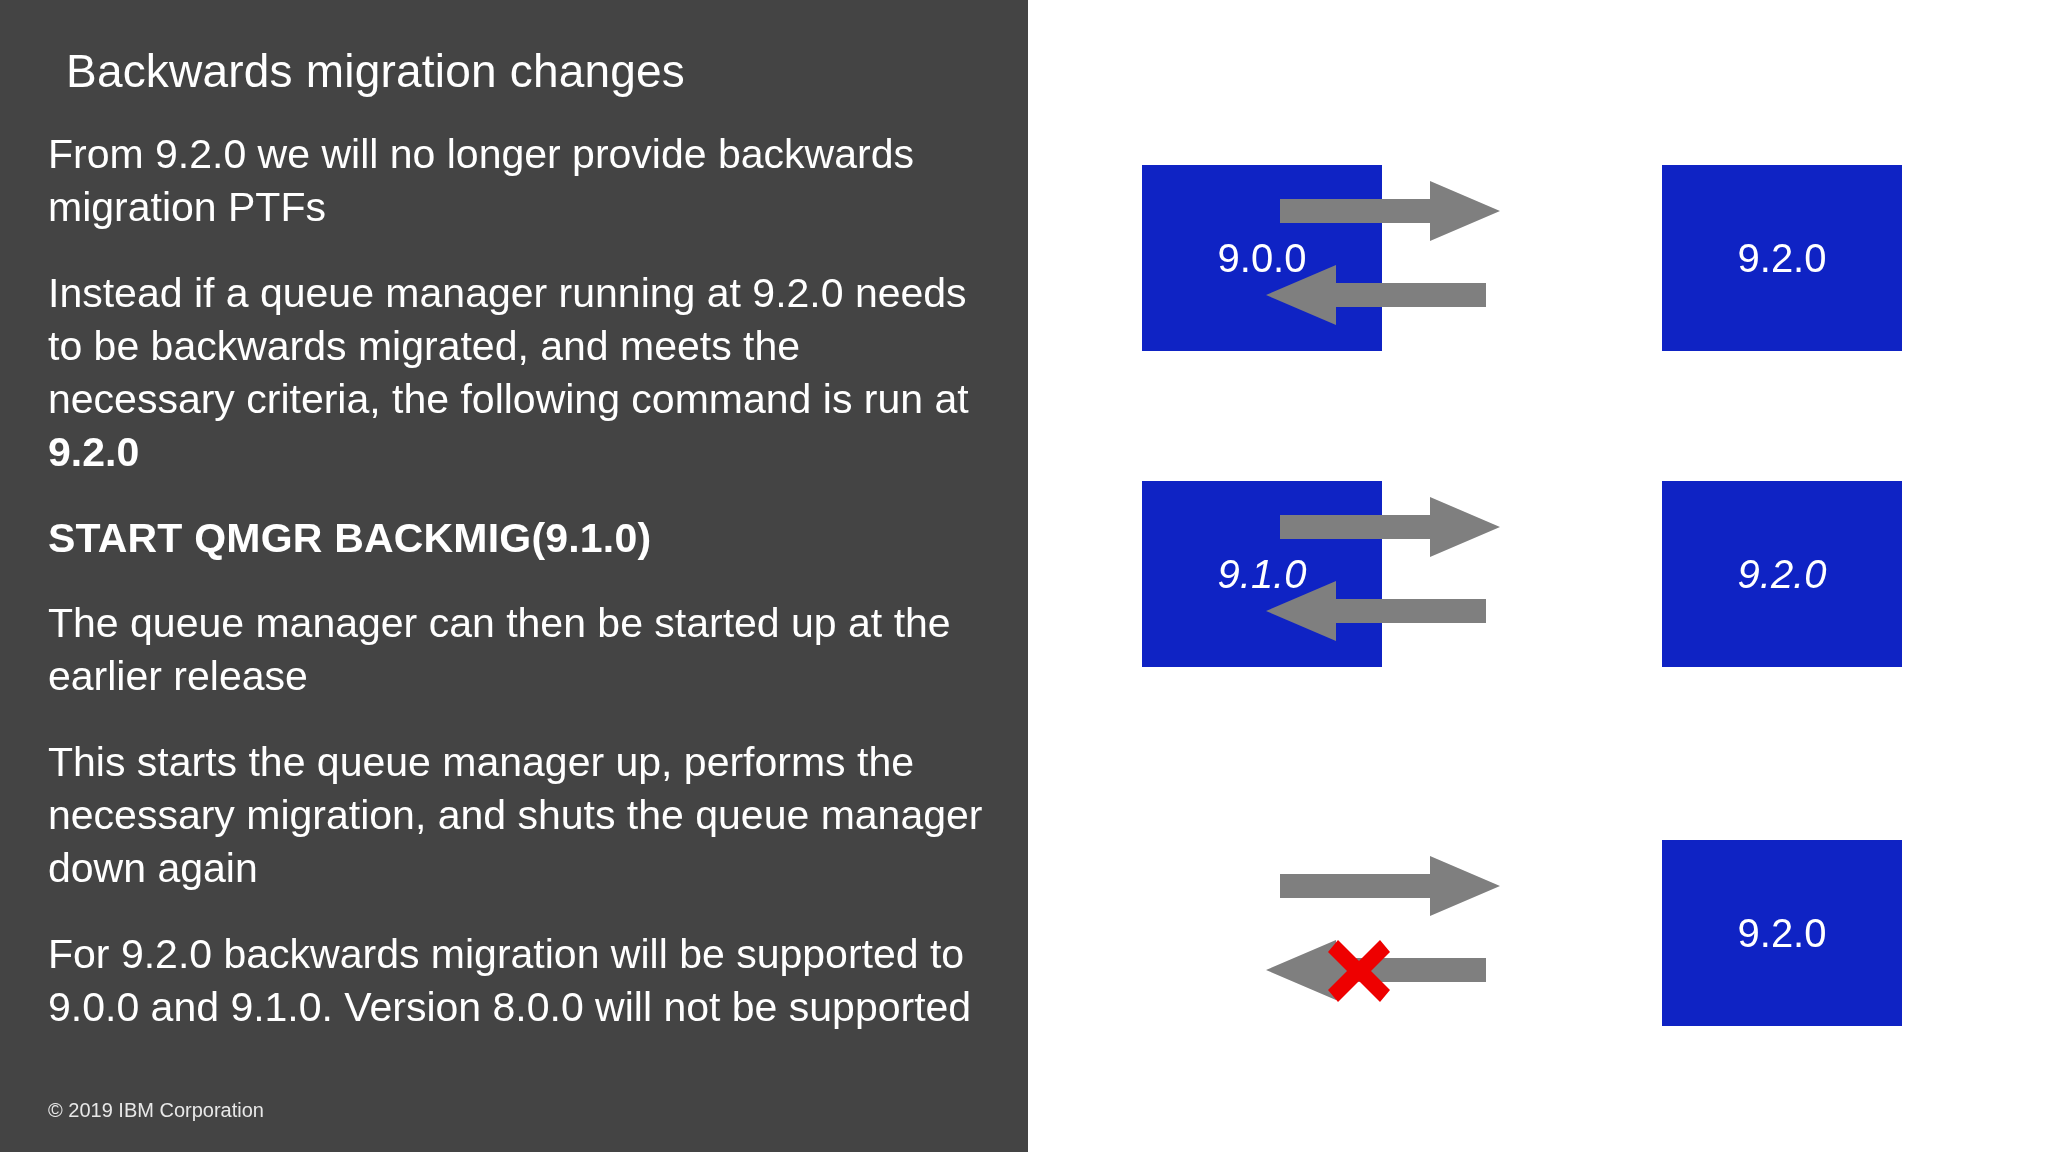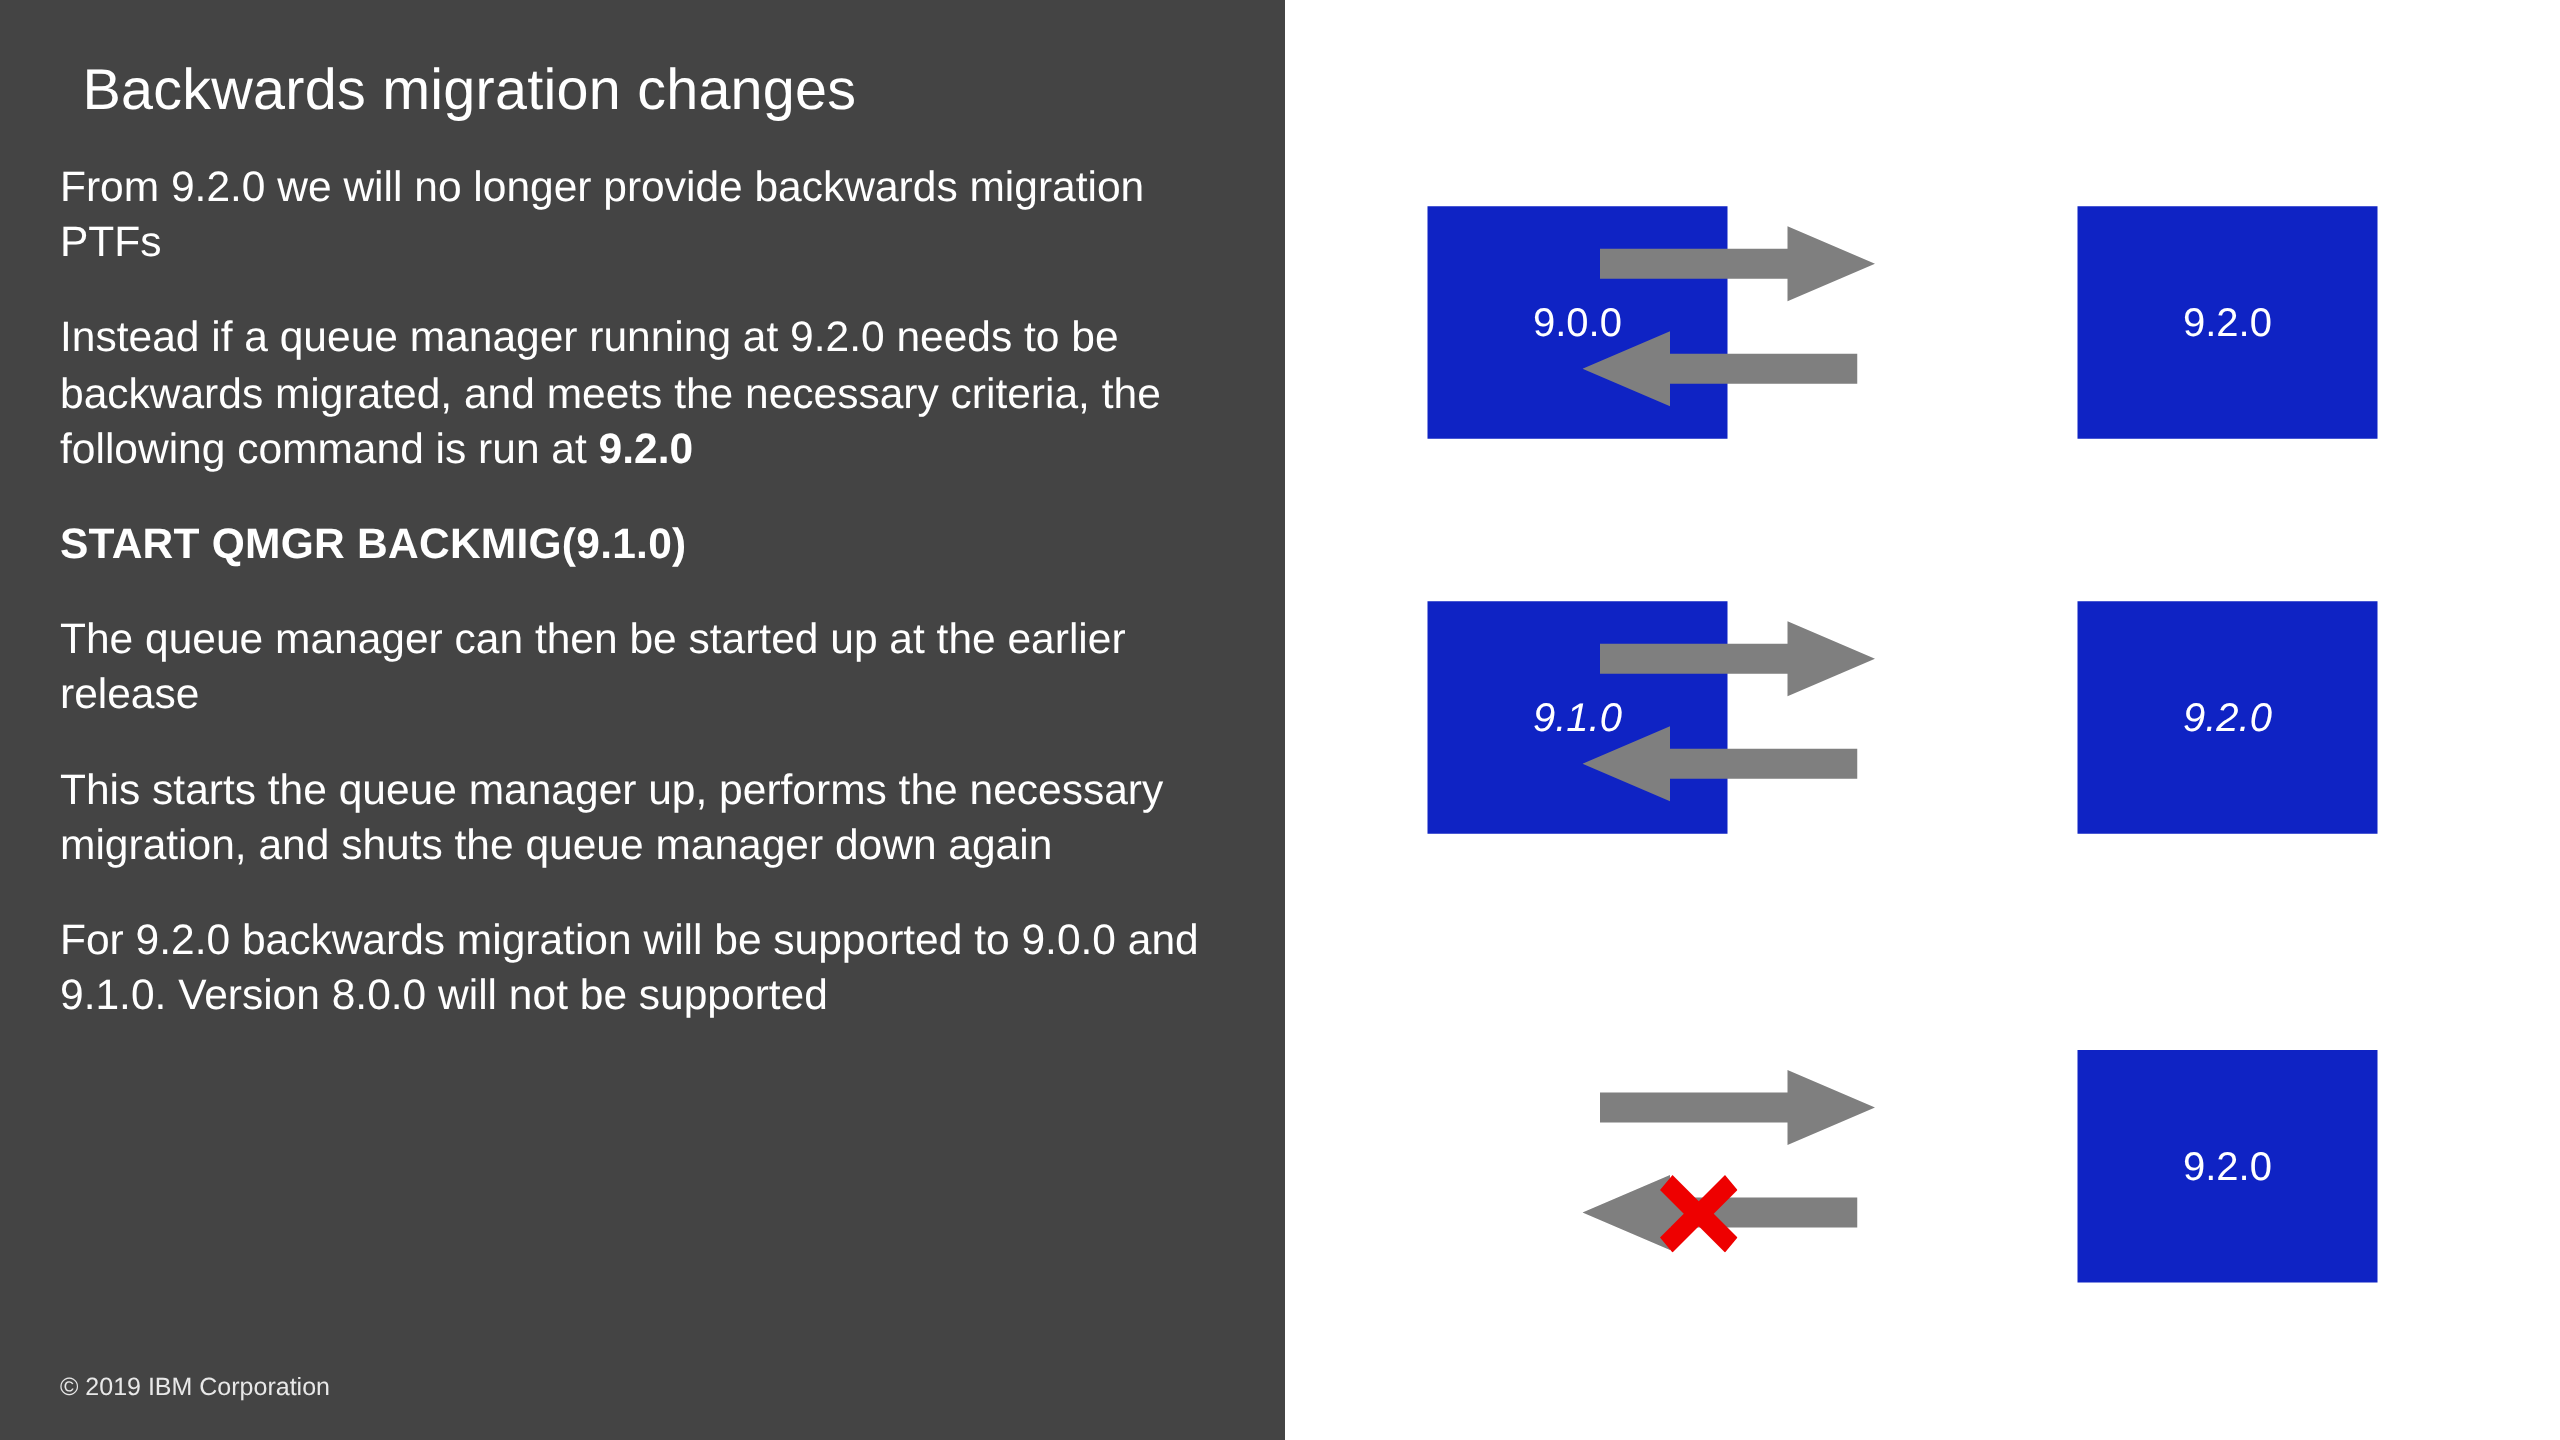--- a/index.html
+++ b/index.html
@@ -39,21 +39,21 @@
     letter-spacing: 0.2px;
     line-height: 1.15;
     white-space: nowrap;
   }
   #body-copy {
     position: absolute;
     left: 48px;
     top: 128px;
     width: 950px;
     color: #ffffff;
-    font-size: 34px;
+    font-size: 41px;
     line-height: 1.30;
   }
   #body-copy p {
     margin: 0 0 32px 0;
   }
   #body-copy p:last-child { margin-bottom: 0; }
   #body-copy .strong { font-weight: bold; }
   #body-copy p.cmd { font-weight: bold; letter-spacing: 0.2px; }
 
   #footer-copyright {
@@ -80,21 +80,21 @@
     width: 1020px;
     height: 186px;
   }
   .dia-box {
     position: absolute;
     top: 0;
     width: 240px;
     height: 186px;
     background: #0f23c4;
     color: #ffffff;
-    font-size: 32px;
+    font-size: 40px;
     display: flex;
     align-items: center;
     justify-content: center;
   }
   .dia-box.left  { left: 114px; }
   .dia-box.right { left: 634px; }
 
   .arrow {
     position: absolute;
     height: 64px;

